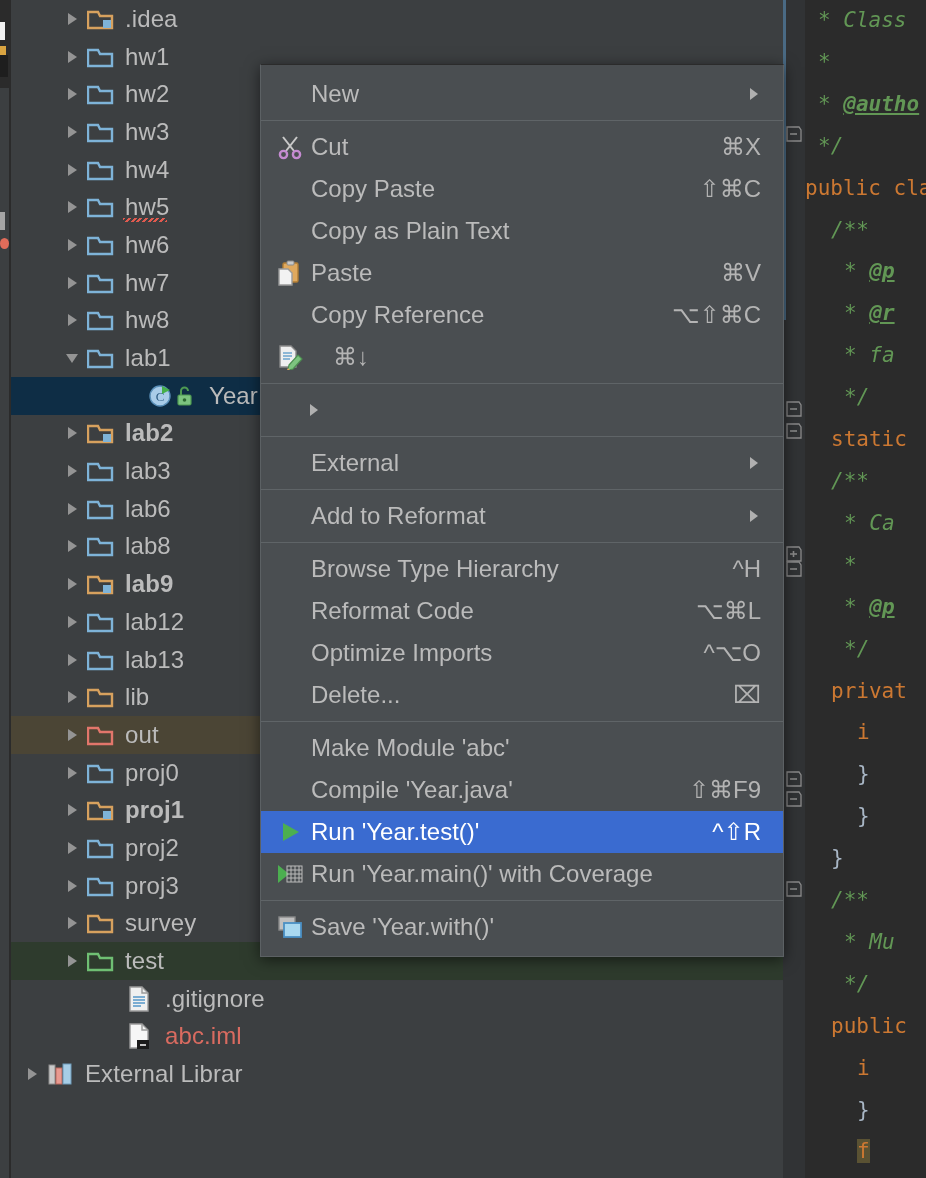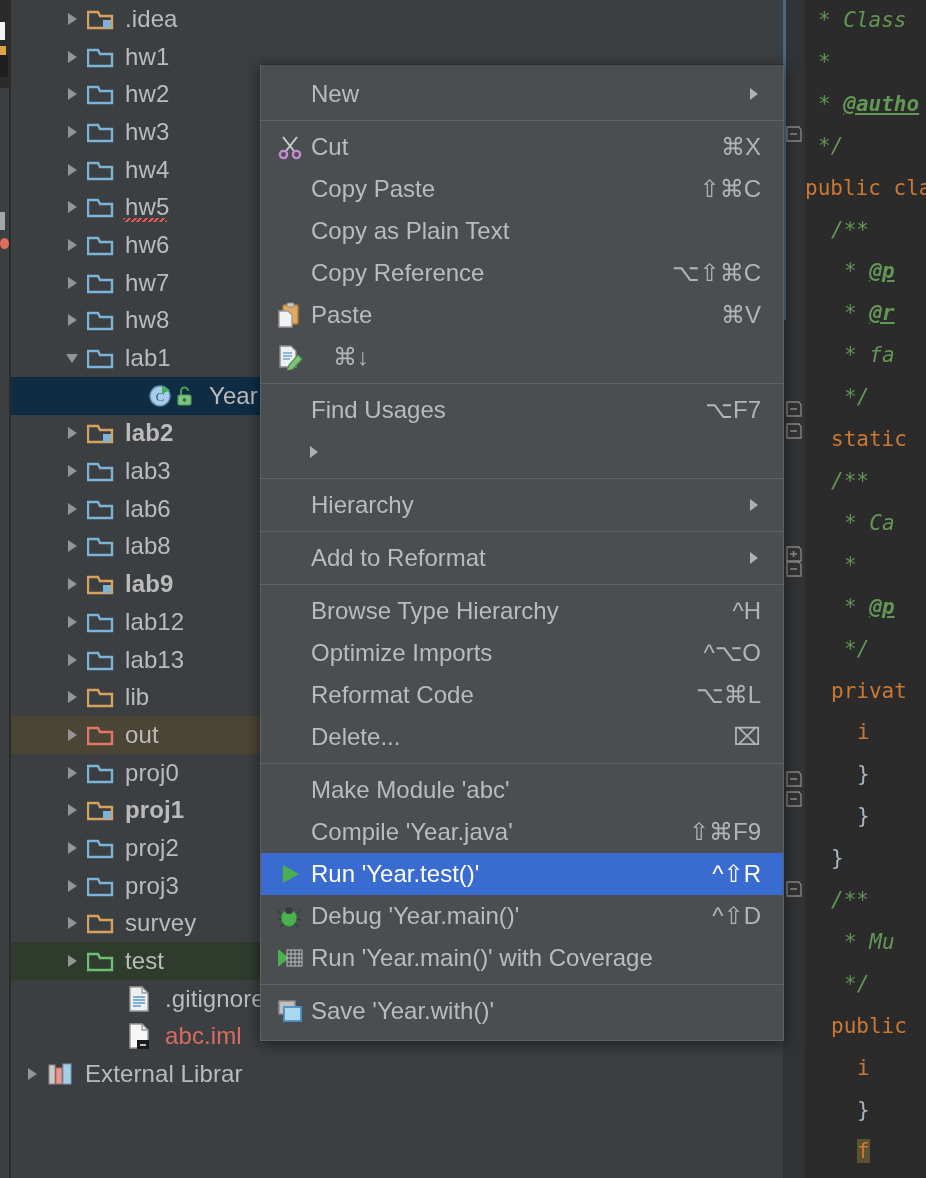--- a/index.html
+++ b/index.html
@@ -636,68 +636,63 @@
       <div class="mi">
         <span class="mi-icon"></span>
         <span class="mi-label">Copy Paste</span>
         <span class="mi-accel">⇧⌘C</span>
       </div>
       <div class="mi">
         <span class="mi-icon"></span>
         <span class="mi-label">Copy as Plain Text</span>
       </div>
       <div class="mi">
-        <span class="mi-icon"></span>
-        <span class="mi-label">Copy Reference</span>
-        <span class="mi-accel">⌥⇧⌘C</span>
-      </div>
-      <div class="mi">
         <span class="mi-icon">
           <svg class="ic" width="26" height="26" viewBox="0 0 26 26">
             <rect x="6" y="3" width="15" height="19" rx="1.5" fill="#E0A95E" stroke="#B07C34" stroke-width="1.4"></rect>
             <rect x="10" y="1" width="7" height="4" rx="1" fill="#C9C9C9" stroke="#8A8A8A" stroke-width="1"></rect>
             <path d="M2 9 H11 L15 13 V25 H2 Z" fill="#F2F2F2" stroke="#9A9A9A" stroke-width="1.4"></path>
           </svg>
         </span>
         <span class="mi-label">Paste</span>
         <span class="mi-accel">⌘V</span>
+      </div>
+      <div class="mi">
+        <span class="mi-icon"></span>
+        <span class="mi-label">Copy Reference</span>
+        <span class="mi-accel">⌥⇧⌘C</span>
       </div>
       <div class="mi">
         <span class="mi-icon">
           <svg class="ic" width="26" height="26" viewBox="0 0 26 26">
             <path d="M3 2 H14 L19 7 V23 H3 Z" fill="#EFEFEF" stroke="#8A8A8A" stroke-width="1.4"></path>
             <g stroke="#4A90C4" stroke-width="1.2">
               <path d="M6 9 H15"></path>
               <path d="M6 12 H15"></path>
               <path d="M6 15 H13"></path>
             </g>
             <path d="M12 21 L21 11 L25 15 L16 25 L11 26 Z" fill="#7DC47F" stroke="#4C8F50" stroke-width="1.2"></path>
             <path d="M11 24 L13 26 L10 26 Z" fill="#E0A95E"></path>
           </svg>
         </span>
         <span class="mi-accel">⌘↓</span>
       </div>
       <div class="sep"></div>
       <div class="mi">
         <span class="mi-icon"></span>
-        <span class="mi-label">Find Usages</span>
-        <span class="mi-accel">⌥F7</span>
-      </div>
-      <div class="mi">
-        <span class="mi-icon"></span>
         <span class="mi-sub">
           <svg class="ic" width="14" height="16" viewBox="0 0 14 16">
             <path d="M3 2 L11 8 L3 14 Z" fill="#B0B0B0"></path>
           </svg>
         </span>
       </div>
       <div class="sep"></div>
       <div class="mi">
         <span class="mi-icon"></span>
-        <span class="mi-label">Hierarchy</span>
+        <span class="mi-label">External</span>
         <span class="mi-sub">
           <svg class="ic" width="14" height="16" viewBox="0 0 14 16">
             <path d="M3 2 L11 8 L3 14 Z" fill="#B0B0B0"></path>
           </svg>
         </span>
       </div>
       <div class="sep"></div>
       <div class="mi">
         <span class="mi-icon"></span>
         <span class="mi-label">Add to Reformat</span>
@@ -708,27 +703,27 @@
         </span>
       </div>
       <div class="sep"></div>
       <div class="mi">
         <span class="mi-icon"></span>
         <span class="mi-label">Browse Type Hierarchy</span>
         <span class="mi-accel">^H</span>
       </div>
       <div class="mi">
         <span class="mi-icon"></span>
+        <span class="mi-label">Reformat Code</span>
+        <span class="mi-accel">⌥⌘L</span>
+      </div>
+      <div class="mi">
+        <span class="mi-icon"></span>
         <span class="mi-label">Optimize Imports</span>
         <span class="mi-accel">^⌥O</span>
-      </div>
-      <div class="mi">
-        <span class="mi-icon"></span>
-        <span class="mi-label">Reformat Code</span>
-        <span class="mi-accel">⌥⌘L</span>
       </div>
       <div class="mi">
         <span class="mi-icon"></span>
         <span class="mi-label">Delete...</span>
         <span class="mi-accel">⌧</span>
       </div>
       <div class="sep"></div>
       <div class="mi">
         <span class="mi-icon"></span>
         <span class="mi-label">Make Module 'abc'</span>
@@ -739,38 +734,20 @@
         <span class="mi-accel">⇧⌘F9</span>
       </div>
       <div class="mi selected">
         <span class="mi-icon">
           <svg class="ic" width="24" height="24" viewBox="0 0 24 24">
             <path d="M5 3 L21 12 L5 21 Z" fill="#4CAF50"></path>
           </svg>
         </span>
         <span class="mi-label">Run 'Year.test()'</span>
         <span class="mi-accel">^⇧R</span>
-      </div>
-      <div class="mi">
-        <span class="mi-icon">
-          <svg class="ic" width="26" height="24" viewBox="0 0 26 24">
-            <ellipse cx="12" cy="14" rx="8" ry="8.5" fill="#4CAF50" stroke="#2E7D32" stroke-width="1"></ellipse>
-            <ellipse cx="12" cy="6.5" rx="4" ry="3.5" fill="#3B3B3B"></ellipse>
-            <g stroke="#3B3B3B" stroke-width="1.4">
-              <path d="M4 10 L1 7"></path>
-              <path d="M4 15 L0 16"></path>
-              <path d="M20 10 L23 7"></path>
-              <path d="M20 15 L24 16"></path>
-              <path d="M6 20 L3 23"></path>
-              <path d="M18 20 L21 23"></path>
-            </g>
-          </svg>
-        </span>
-        <span class="mi-label">Debug 'Year.main()'</span>
-        <span class="mi-accel">^⇧D</span>
       </div>
       <div class="mi">
         <span class="mi-icon">
           <svg class="ic" width="28" height="24" viewBox="0 0 28 24">
             <path d="M2 3 L13 12 L2 21 Z" fill="#4CAF50"></path>
             <rect x="11" y="4" width="15" height="16" fill="none" stroke="#BBBBBB" stroke-width="1"></rect>
             <g stroke="#BBBBBB" stroke-width="1">
               <path d="M11 8 L26 8"></path>
               <path d="M11 12 L26 12"></path>
               <path d="M11 16 L26 16"></path>

